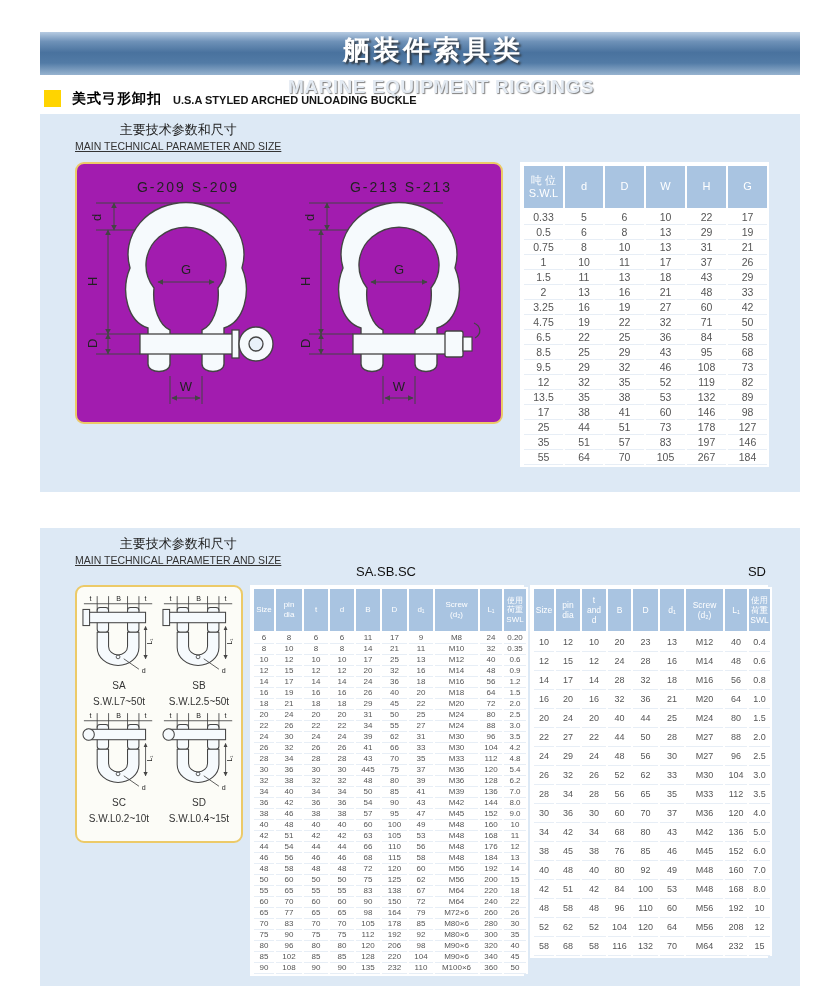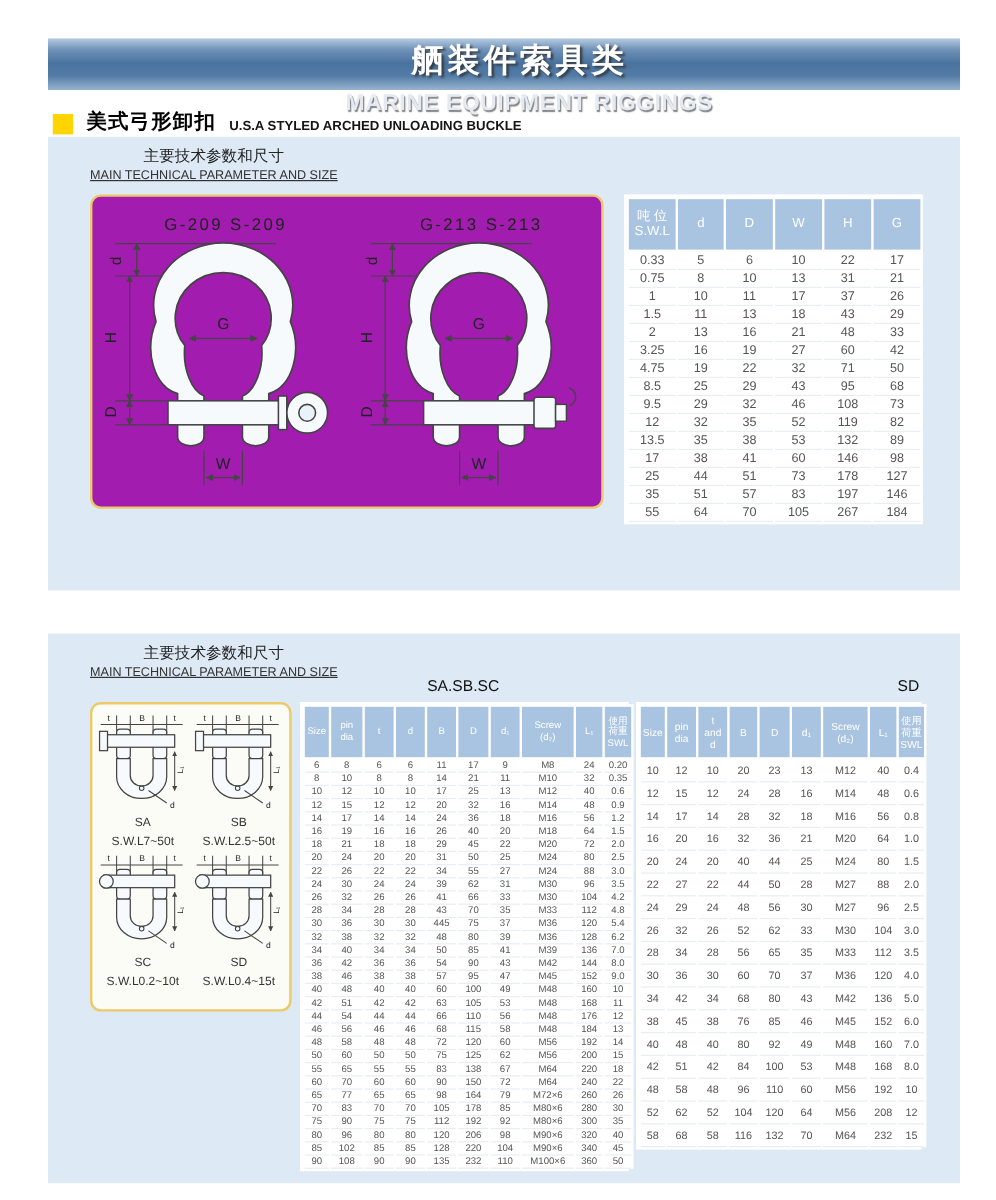--- a/index.html
+++ b/index.html
@@ -11,21 +11,21 @@
           background:linear-gradient(180deg,#b6cbe2 0%,#6f92b8 22%,#49729e 48%,#527ba6 72%,#97b3cf 100%);
           display:flex;align-items:center;padding-left:26px;box-sizing:border-box;flex-direction:column;}
   .banner .zh{font-size:27px;font-weight:bold;color:#fff;letter-spacing:3px;
               text-shadow:2px 2px 2px rgba(45,45,45,.8);}
   .banner .en{font-size:19px;font-weight:bold;color:#e3eaf2;margin-left:16px;margin-top:8px;
               text-shadow:1px 1px 1px rgba(60,60,60,.65);letter-spacing:.5px;}
 
   
   .sec-title{position:absolute;left:44px;display:flex;align-items:flex-end;gap:11px;}
   .bullet{width:17px;height:17px;background:#ffd400;margin-bottom:1px;}
-  .sec-title .zh{font-size:17px;font-weight:bold;color:#000;letter-spacing:1px;}
+  .sec-title .zh{font-size:14px;font-weight:bold;color:#000;letter-spacing:1px;}
   .sec-title .en{font-size:11px;font-weight:bold;color:#151515;padding-bottom:2px;}
   .st1{top:90px;} .st2{top:497px;}
 
   
   .panel{position:absolute;left:40px;width:760px;background:#dde9f5;}
   .p1{top:114px;height:378px;} .p2{top:528px;height:458px;}
   .subtitle{position:absolute;left:35px;top:7px;line-height:1.4;text-align:center;}
   .subtitle .zh{font-size:13px;color:#222;}
   .subtitle .en{font-size:10.5px;color:#333;text-decoration:underline;}
 
@@ -163,20 +163,28 @@
         <tbody>
             <tr>
               <td>0.33</td>
               <td>5</td>
               <td>6</td>
               <td>10</td>
               <td>22</td>
               <td>17</td>
             </tr>
             <tr>
+              <td>0.5</td>
+              <td>6</td>
+              <td>8</td>
+              <td>13</td>
+              <td>29</td>
+              <td>19</td>
+            </tr>
+            <tr>
               <td>0.75</td>
               <td>8</td>
               <td>10</td>
               <td>13</td>
               <td>31</td>
               <td>21</td>
             </tr>
             <tr>
               <td>1</td>
               <td>10</td>
@@ -209,20 +217,28 @@
               <td>60</td>
               <td>42</td>
             </tr>
             <tr>
               <td>4.75</td>
               <td>19</td>
               <td>22</td>
               <td>32</td>
               <td>71</td>
               <td>50</td>
+            </tr>
+            <tr>
+              <td>6.5</td>
+              <td>22</td>
+              <td>25</td>
+              <td>36</td>
+              <td>84</td>
+              <td>58</td>
             </tr>
             <tr>
               <td>8.5</td>
               <td>25</td>
               <td>29</td>
               <td>43</td>
               <td>95</td>
               <td>68</td>
             </tr>
             <tr>

